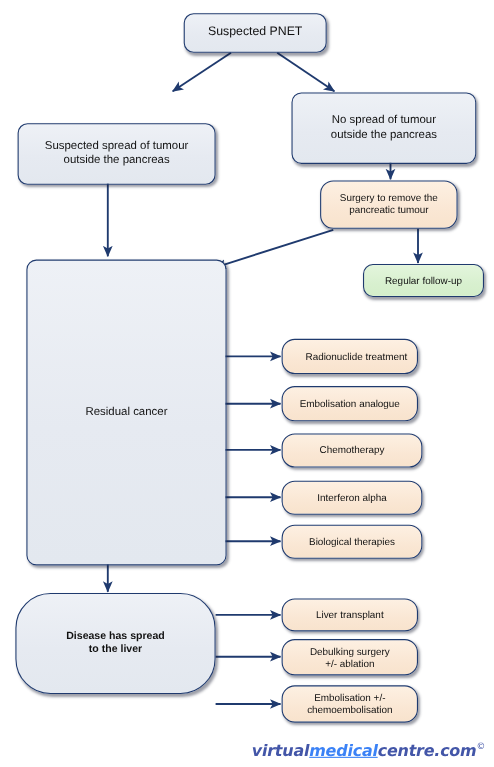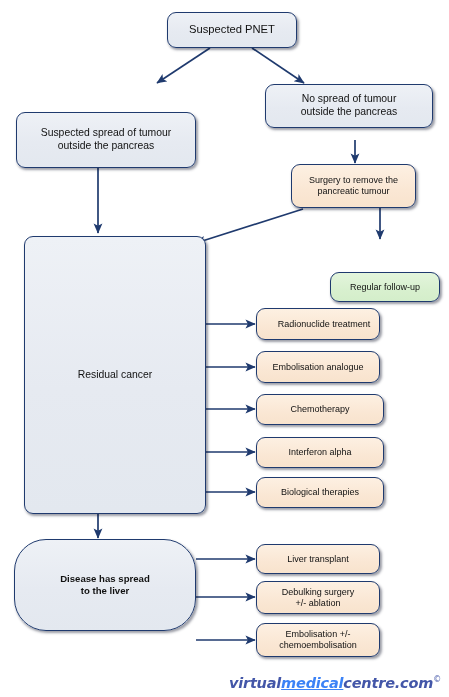--- a/index.html
+++ b/index.html
@@ -35,22 +35,22 @@
     border: 1.6px solid #1f3a6e;
     border-radius: 9px;
     color: #111111;
     line-height: 1.22;
     box-shadow: 1.5px 2px 2.5px rgba(20,25,45,0.42);
     z-index: 2;
   }
   .node span { display: block; padding: 0 4px; }
 
   .fill-blue  { background: linear-gradient(180deg,#eef1f6 0%, #e6eaf1 55%, #e3e8ef 100%); }
-  .fill-peach { background: linear-gradient(180deg,#fdf0e2 0%, #fae7d4 60%, #f8e3cd 100%); }
-  .fill-green { background: linear-gradient(180deg,#e3f5dc 0%, #d8f0cf 60%, #d4eeca 100%); margin-top: 32px; }
+  .fill-peach { background: linear-gradient(180deg,#fdf0e2 0%, #fae7d4 60%, #f8e3cd 100%); border-radius: 12px; }
+  .fill-green { background: linear-gradient(180deg,#e3f5dc 0%, #d8f0cf 60%, #d4eeca 100%); }
 
   .t14 { font-size: 11.2px; }
   .t13 { font-size: 10.4px; }
   .t12 { font-size: 9.6px; }
   .t11 { font-size: 9px; }
   .bold { font-weight: bold; }
 
   #watermark {
     position: absolute;
     right: 8px;
@@ -101,21 +101,21 @@
 
   <div class="node fill-blue t14" style="left:167px; top:12px; width:130px; height:36px;">
     <span>Suspected PNET</span>
   </div>
 
   <div class="node fill-blue t13" style="left:16px; top:84px; width:180px; height:56px; flex-direction:column;margin-top:28px;">
     <span>Suspected spread of tumour</span>
     <span>outside the pancreas</span>
   </div>
 
-  <div class="node fill-blue t13" style="left:265px; top:84px; width:168px; height:44px; flex-direction:column;">
+  <div class="node fill-blue t13" style="left:265px; top:84px; width:168px; height:65px; flex-direction:column;">
     <span>No spread of tumour</span>
     <span>outside the pancreas</span>
   </div>
 
   <div class="node fill-peach t11" style="left:291px; top:164px; width:125px; height:44px; flex-direction:column;">
     <span>Surgery to remove the</span>
     <span>pancreatic tumour</span>
   </div>
 
   <div class="node fill-green t11" style="left:330px; top:240px; width:110px; height:30px;">

